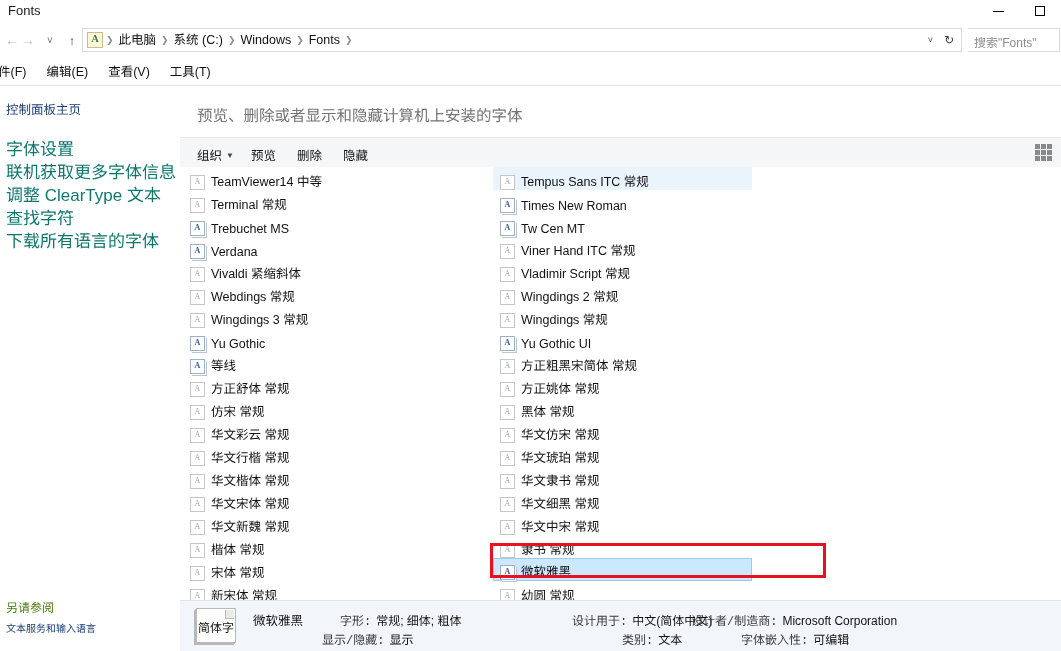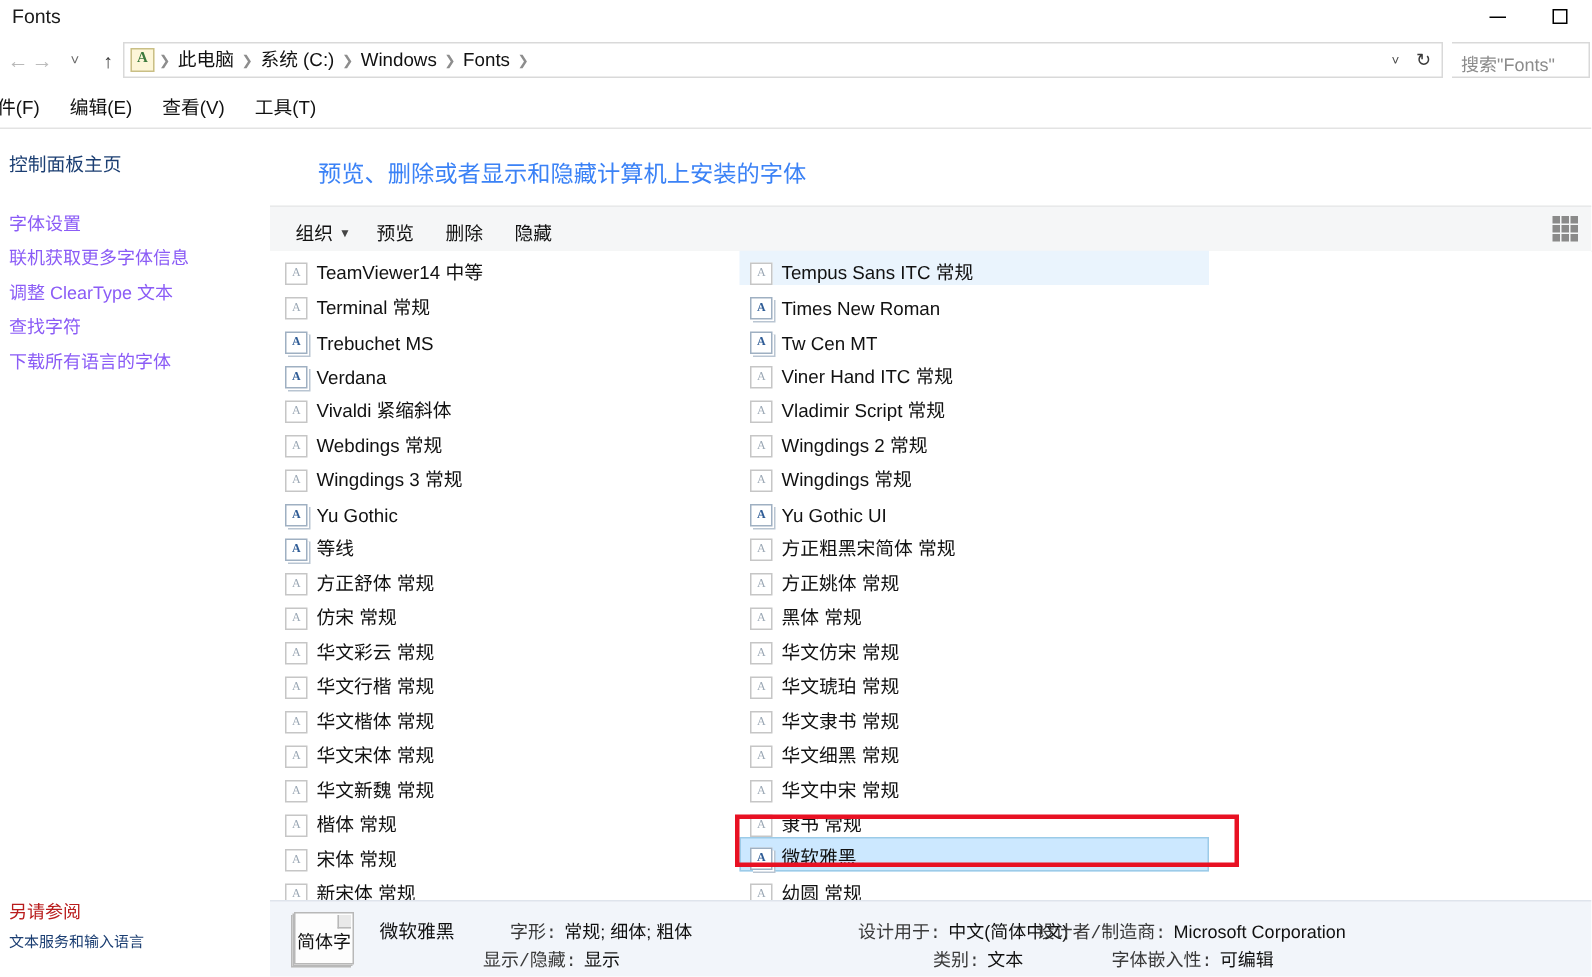--- a/index.html
+++ b/index.html
@@ -50,43 +50,43 @@
   .menuitem{font-size:12.5px;color:#111;padding:2px 10px;white-space:nowrap;}
   .menuitem:first-child{padding-left:0;margin-left:-2px;}
 
   
   .menusep{position:absolute;left:0;top:85px;width:1061px;height:1px;background:#e3e3e3;}
 
   
   .navpane{position:absolute;left:0;top:88px;width:180px;height:500px;}
   .nav-head{position:absolute;left:6px;top:11px;font-size:12.5px;color:#1b3e72;}
   .nav-list{position:absolute;left:6px;top:50px;width:172px;}
-  .nav-link{display:block;font-size:12px;color:#8b5cf6;line-height:23px;white-space:nowrap;}
+  .nav-link{display:block;font-size:17px;color:#0f766e;line-height:23px;white-space:nowrap;}
 
   .seealso{position:absolute;left:6px;top:598px;width:174px;}
-  .seealso .sa-title{font-size:12px;color:#b91c1c;line-height:20px;}
+  .seealso .sa-title{font-size:12px;color:#4d7c0f;line-height:20px;}
   .seealso .sa-link{display:block;font-size:10px;color:#1b3e72;line-height:22px;}
 
   
   .content{position:absolute;left:180px;top:88px;width:881px;height:563px;background:#fff;}
-  .page-heading{position:absolute;left:32px;top:15px;font-size:15.5px;color:#3b82f6;white-space:nowrap;}
+  .page-heading{position:absolute;left:17px;top:15px;font-size:15.5px;color:#737373;white-space:nowrap;}
 
   .toolbar{position:absolute;left:0;top:49px;width:881px;height:29px;background:#f5f6f7;border-top:1px solid #e8e9ea;border-bottom:1px solid #e0e1e2;}
   .tb-item{position:absolute;top:5px;font-size:12.5px;color:#111;padding:2px 7px;white-space:nowrap;}
   .tb-caret{font-size:8px;color:#444;margin-left:4px;vertical-align:2px;}
   .viewicon{position:absolute;right:9px;top:6px;width:17px;height:17px;display:grid;grid-template-columns:repeat(3,1fr);grid-template-rows:repeat(3,1fr);gap:1px;}
   .viewicon i{display:block;background:#8a8a8a;}
 
   
   .listpane{position:absolute;left:0;top:79px;width:881px;height:445px;background:#fff;overflow:hidden;}
   .col{position:absolute;top:0;width:312px;}
   .col.left{left:3px;}
   .col.right{left:313px;width:313px;}
   .frow{position:relative;height:23px;display:flex;align-items:flex-end;padding-left:7px;box-sizing:border-box;white-space:nowrap;}
-  .col.right .frow{width:313px;}
+  .col.right .frow{width:259px;}
   .frow .lbl{font-size:12.5px;color:#111;margin-left:6px;}
 
   .frow.hovered{background:#eaf4fd;}
   .frow.selected{background:#cce8ff;border:1px solid #9ccbe8;box-sizing:border-box;padding-left:6px;}
 
   
   .ficon{position:relative;width:15px;height:15px;flex:none;background:#ffffff;border:1px solid #c6c6c6;box-sizing:border-box;}
   .ficon::after{content:"A";position:absolute;left:0;top:-1px;width:100%;text-align:center;font-family:"Liberation Serif",serif;font-size:8px;line-height:14px;color:#9aa7b4;}
   .ficon.family{border-color:#9fb0c2;box-shadow:1.5px 1.5px 0 -0.5px #ffffff, 2px 2px 0 0 #b9c5d2;}
   .ficon.family::after{color:#2f5c96;font-weight:700;}

